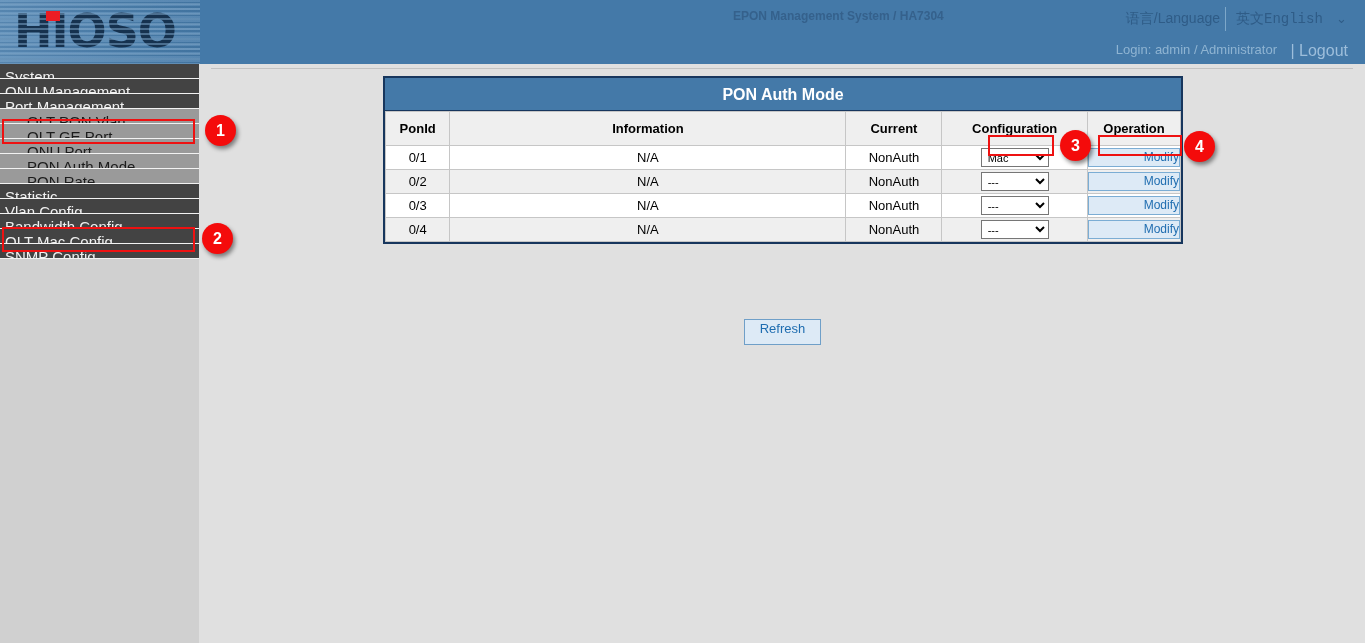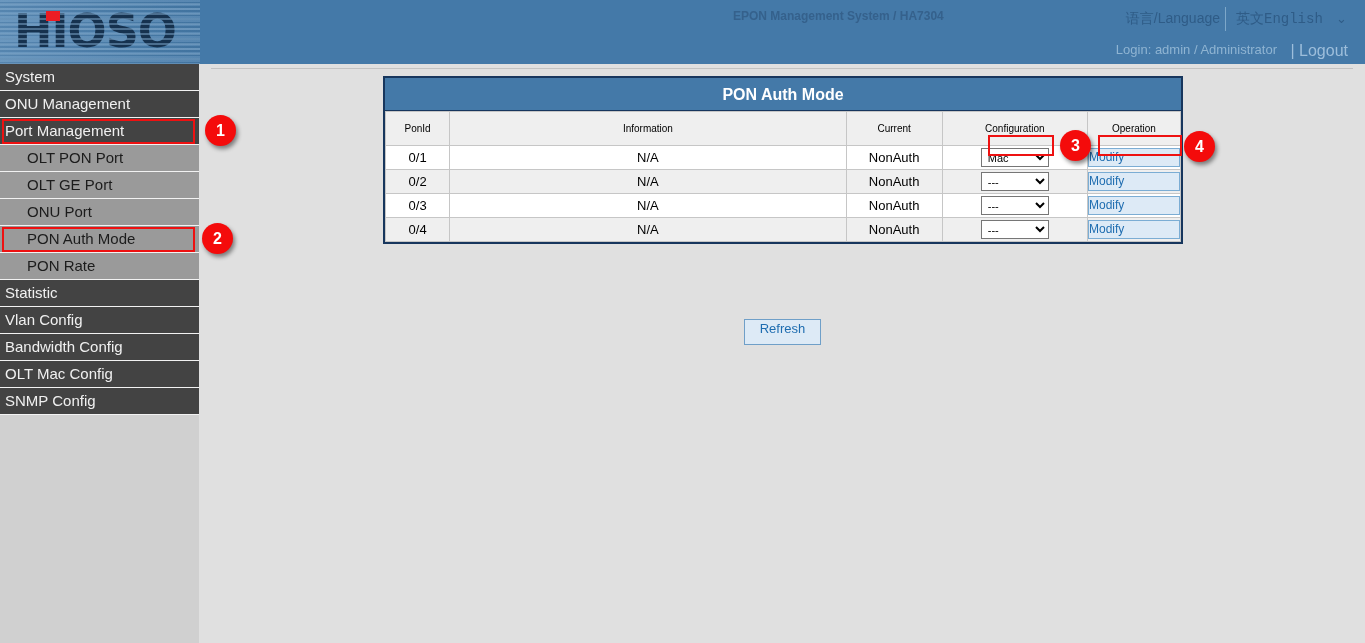--- a/index.html
+++ b/index.html
@@ -97,21 +97,21 @@
   }
 
   
   .sidebar {
     position: absolute; left: 0; top: 64px;
     width: 199px; height: 579px;
     background: #d0d0d0;
   }
   .nav-item {
     position: relative;
-    height: 27px; line-height: 26px;
+    height: 15px; line-height: 26px;
     background: #434343;
     color: #f0f0f0;
     font-size: 15px;
     padding-left: 5px;
     border-bottom: 1px solid #f2f2f2;
     cursor: pointer;
     white-space: nowrap;
     overflow: hidden;
   }
   .nav-item.sub {
@@ -148,22 +148,22 @@
     border-bottom: 1px solid #17365d;
   }
   table.grid {
     width: 100%;
     border-collapse: collapse;
     font-size: 13px;
   }
   table.grid th {
     background: #efefef;
     color: #000000;
-    font-weight: normal;
-    font-size: 10px;
+    font-weight: bold;
+    font-size: 13px;
     height: 34px;
     border: 1px solid #c6c6c6;
     text-align: center;
     padding: 0;
   }
   table.grid td {
     height: 24px;
     border: 1px solid #c6c6c6;
     text-align: center;
     padding: 0;
@@ -189,21 +189,21 @@
     padding: 0 0 0 2px;
     cursor: pointer;
   }
   .modify-btn {
     display: inline-block;
     width: 92px; height: 19px; line-height: 17px;
     background: #ddeaf6;
     border: 1px solid #7badd4;
     color: #1f6db0;
     font-size: 12px;
-    text-align: left;
+    text-align: right;
     cursor: pointer;
     font-family: "Liberation Sans", sans-serif;
   }
   .refresh-btn {
     position: absolute; left: 545px; top: 255px;
     width: 77px; height: 26px; line-height: 18px;
     background: #ddeaf6;
     border: 1px solid #6f9fc8;
     color: #1f6db0;
     font-size: 13px;
@@ -256,21 +256,21 @@
     <span class="lang-chevron">⌄</span>
 
     <div class="login-line">Login: admin / Administrator</div>
     <div class="logout-line">| Logout</div>
   </div>
 
   <div class="sidebar">
     <div class="nav-item">System</div>
     <div class="nav-item">ONU Management</div>
     <div class="nav-item">Port Management</div>
-    <div class="nav-item sub">OLT PON Port</div>
+    <div class="nav-item sub">OLT PON Vlan</div>
     <div class="nav-item sub">OLT GE Port</div>
     <div class="nav-item sub">ONU Port</div>
     <div class="nav-item sub">PON Auth Mode</div>
     <div class="nav-item sub">PON Rate</div>
     <div class="nav-item">Statistic</div>
     <div class="nav-item">Vlan Config</div>
     <div class="nav-item">Bandwidth Config</div>
     <div class="nav-item">OLT Mac Config</div>
     <div class="nav-item">SNMP Config</div>
   </div>

